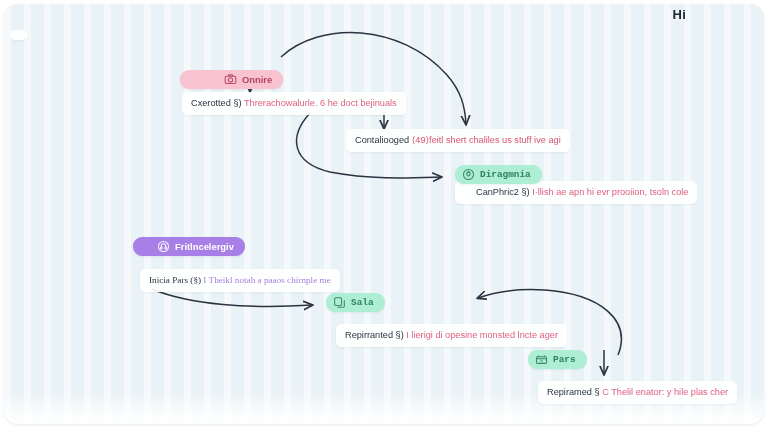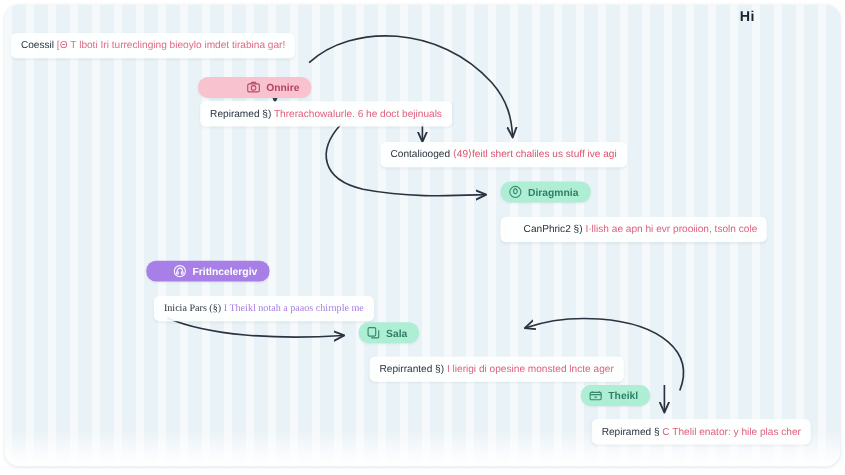--- a/index.html
+++ b/index.html
@@ -103,21 +103,21 @@
     align-items: center;
     justify-content: center;
     width: 13px;
     height: 13px;
     opacity: 0.92;
   }
   .chip .glyph svg { display: block; }
 
   .chip-pink   { background: #f8c2ce; color: #b4435f; padding-left: 44px; }
   .chip-pink   .glyph { color: #b4435f; }
-  .chip-mint   { background: #adeed4; color: #2f7f66; }
+  .chip-mint   { background: #adeed4; color: #2f7f66; font-family: Liberation Mono, monospace; }
   .chip-mint   .glyph { color: #2f7f66; }
   .chip-purple { background: #a87fe6; color: #ffffff; }
   .chip-purple .glyph { color: #ffffff; }
 </style>
 </head>
 <body>
 
 <div id="canvas">
 
   <div class="panel">
@@ -142,34 +142,31 @@
     <path d="M 152,289 C 190,305 250,309 312,305" fill="none" stroke="#2b3340" stroke-width="1.5" marker-end="url(#ah)"></path>
 
     <path d="M 618,355 C 632,320 600,294 545,290 C 516,288 495,292 478,298" fill="none" stroke="#2b3340" stroke-width="1.5" marker-end="url(#ah)"></path>
 
     <path d="M 604,350 L 604,374" fill="none" stroke="#2b3340" stroke-width="1.5" marker-end="url(#ah)"></path>
   </svg>
 
   <div class="greeting">Hi</div>
 
   <div class="card" style="left:10px; top:30px;">
-    <div>
-      <span>Coessil </span><span class="hl-rose">[Θ T lboti Iri turreclinging bieoylo imdet tirabina gar!</span>
-    </div>
   </div>
 
   <div class="card" style="left:182px; top:92px;">
-    <span>Repiramed §) </span><span class="hl-pink">Threrachowalurle. 6 he doct bejinuals</span>
+    <span>Cxerotted §) </span><span class="hl-pink">Threrachowalurle. 6 he doct bejinuals</span>
   </div>
 
   <div class="card" style="left:346px; top:129px;">
     <span>Contaliooged </span><span class="hl-red">⟨49⟩feitl shert chaliles us stuff ive agi</span>
   </div>
 
-  <div class="card" style="left:455px; top:197px;padding-left:21px;">
+  <div class="card" style="left:455px; top:181px;padding-left:21px;">
     <span>CanPhric2 §) </span><span class="hl-pink">I·llish ae apn hi evr prooiion, tsoln cole</span>
   </div>
 
   <div class="card" style="left:140px; top:269px;font-family:Liberation Serif, serif;">
     <span>Inicia Pars (§) </span><span class="hl-lav">I Theikl notah a paaos chirnple me</span>
   </div>
 
   <div class="card" style="left:538px; top:381px;">
     <span>Repiramed § </span><span class="hl-pink">C Thelil enator: y hile plas cher</span>
   </div>
@@ -223,16 +220,16 @@
 
   <div class="chip chip-mint" style="left:528px; top:350px;">
     <span class="glyph">
       <svg width="13" height="13" viewBox="0 0 16 16" fill="none" stroke="currentColor" stroke-width="1.3">
         <rect x="1.8" y="4.6" width="12.4" height="8.2" rx="1.3"></rect>
         <path d="M1.8 7.1 H14.2"></path>
         <path d="M4.2 4.6 V3.2 M11.8 4.6 V3.2"></path>
         <path d="M6.6 9.8 H9.4"></path>
       </svg>
     </span>
-    <span>Theikl</span>
+    <span>Pars</span>
   </div>
 
 </div>
 
 </body></html>

